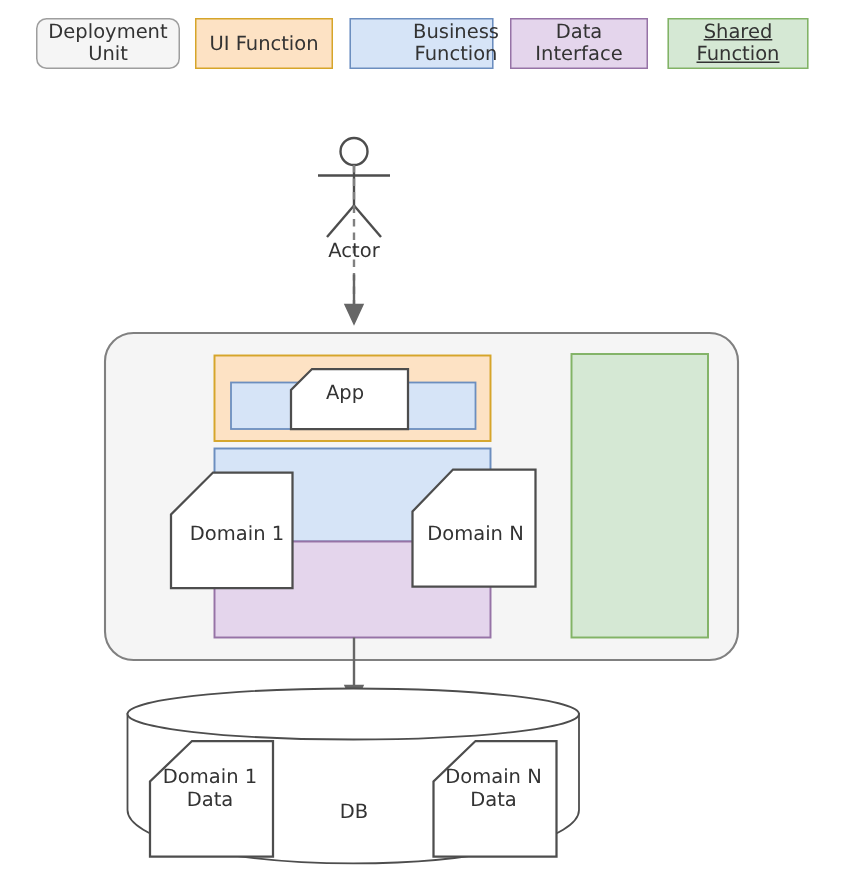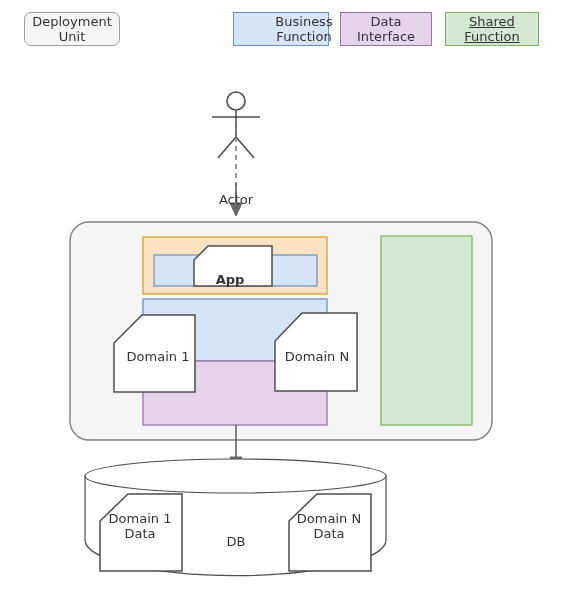--- a/index.html
+++ b/index.html
@@ -74,37 +74,40 @@
   }
 
   .label-free {
     position: absolute;
     font-size: 13px;
     color: #333333;
     text-align: center;
     white-space: pre-line;
     line-height: 15px;
   }
-  .actor-label { left: 196px; top: 160px; width: 80px; margin-top: 32px; }
-  .app-label { left: 196px; top: 272px; width: 68px; font-weight: bold; }
+  .actor-label { left: 196px; top: 160px; width: 80px; }
+  .app-label { left: 196px; top: 255px; width: 68px; }
   .d1-label { left: 118px; top: 349px; width: 80px; }
   .dn-label { left: 276px; top: 349px; width: 82px; }
   .db-label { left: 206px; top: 534px; width: 60px; }
   .d1d-label { left: 98px; top: 511px; width: 84px; }
   .dnd-label { left: 286px; top: 511px; width: 86px; }
 </style>
 </head>
 <body>
 
 <div id="canvas">
 
   <div class="legend-row">
     <div class="legend-box lg-deployment">
       <span>Deployment
 Unit</span>
+    </div>
+    <div class="legend-box lg-ui">
+      <span>UI Function</span>
     </div>
     <div class="legend-box lg-business">
       <span>Business
 Function</span>
     </div>
     <div class="legend-box lg-data">
       <span>Data
 Interface</span>
     </div>
     <div class="legend-box lg-shared">

